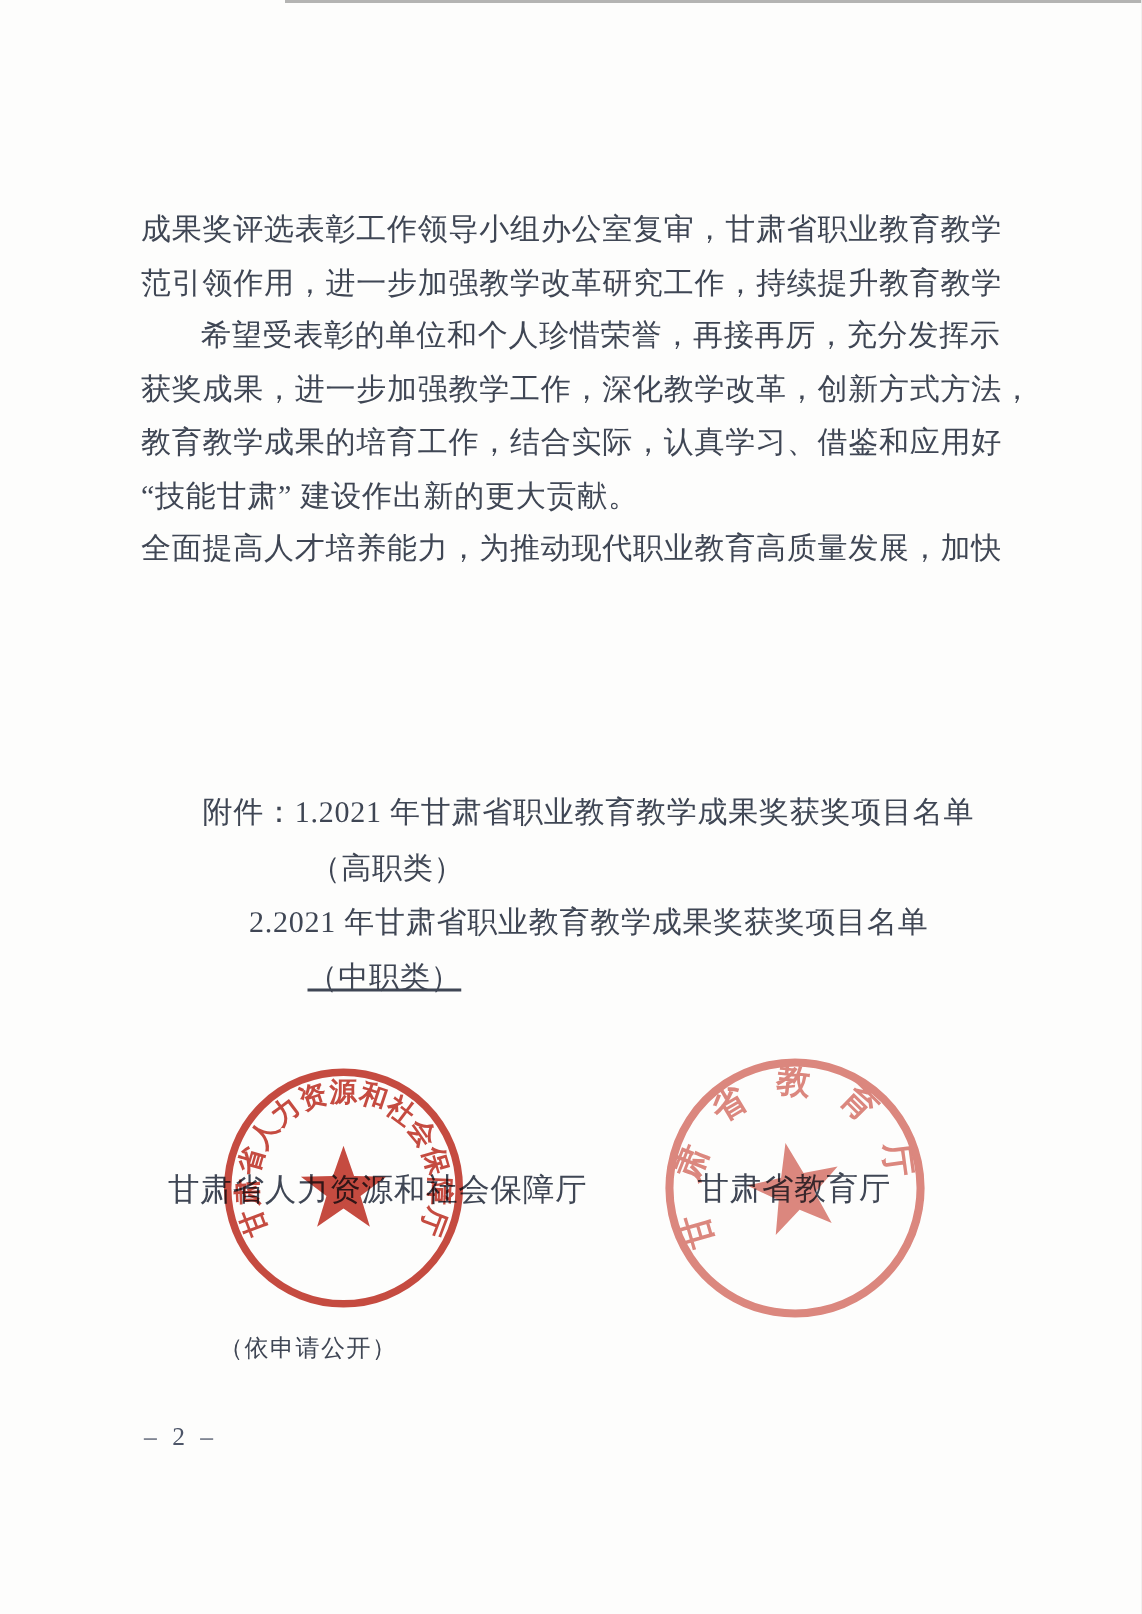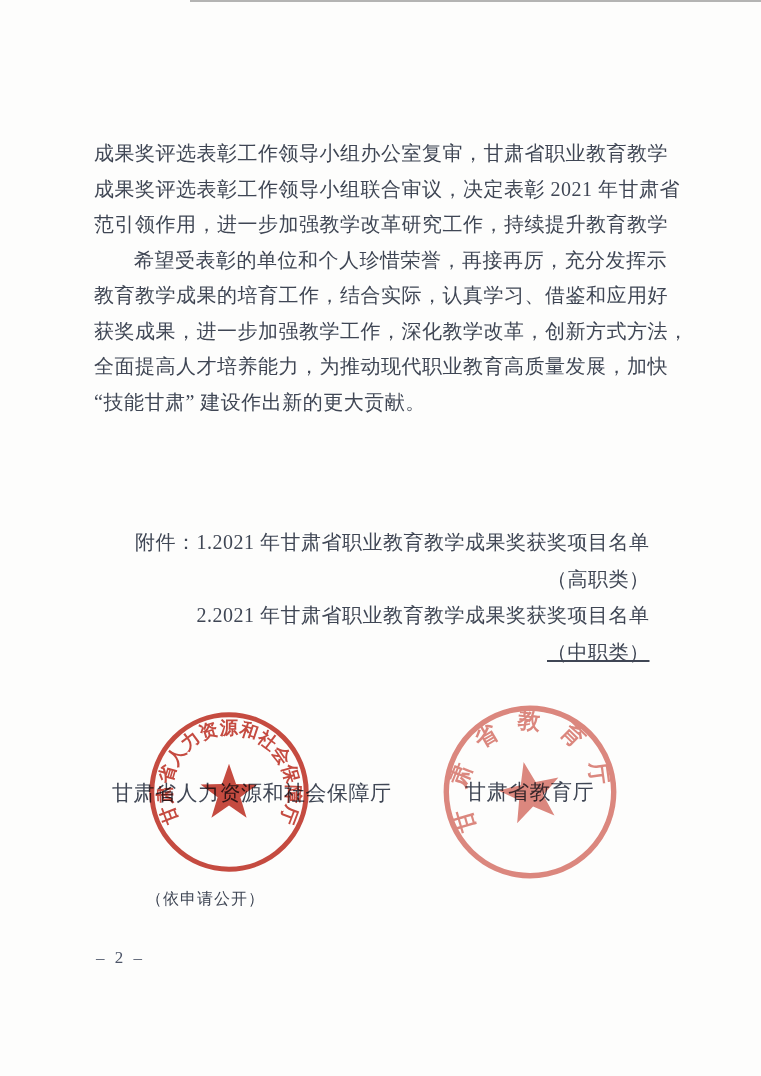--- a/index.html
+++ b/index.html
@@ -42,21 +42,20 @@
   .line.indent { text-indent: 40px; }
 
   
   .attachment {
     position: absolute;
     left: 135px; top: 524px;
     font-size: 20px;
     line-height: 36.5px;
     letter-spacing: .5px;
     white-space: nowrap;
-    text-align: right;
   }
   .attachment .sub1 { padding-left: 72px; }
   .attachment .sub2 { padding-left: 31px; font-family: Liberation Serif, serif; }
   .attachment .sub3 { padding-left: 70px; text-decoration: underline; }
 
   
   .sig-left  { position: absolute; left: 112px; top: 779px; font-size: 21px; letter-spacing: .5px; }
   .sig-right { position: absolute; left: 465px; top: 778px; font-size: 21px; letter-spacing: .5px; }
   .sig-date  { position: absolute; left: 447px; top: 819px; font-size: 21px; letter-spacing: 1.5px; }
   .disclosure { position: absolute; left: 146px; top: 889px; font-size: 16px; letter-spacing: 1px; }
@@ -89,27 +88,26 @@
 </style>
 </head>
 <body>
 
 <div id="page">
 
   <div class="scan-top-line"></div>
 
   <div class="body-text">
     <div class="line">成果奖评选表彰工作领导小组办公室复审，甘肃省职业教育教学</div>
-    <div class="line">成果奖评选表彰工作领导小组联合审议，决定表彰 2021 年甘肃省</div>
     <div class="line">范引领作用，进一步加强教学改革研究工作，持续提升教育教学</div>
     <div class="line indent">希望受表彰的单位和个人珍惜荣誉，再接再厉，充分发挥示</div>
+    <div class="line">获奖成果，进一步加强教学工作，深化教学改革，创新方式方法，</div>
     <div class="line">教育教学成果的培育工作，结合实际，认真学习、借鉴和应用好</div>
-    <div class="line">获奖成果，进一步加强教学工作，深化教学改革，创新方式方法，</div>
+    <div class="line para-end">“技能甘肃” 建设作出新的更大贡献。</div>
     <div class="line">全面提高人才培养能力，为推动现代职业教育高质量发展，加快</div>
-    <div class="line para-end">“技能甘肃” 建设作出新的更大贡献。</div>
   </div>
 
   <div class="attachment">
     <div>附件：1.2021 年甘肃省职业教育教学成果奖获奖项目名单</div>
     <div class="sub1">（高职类）</div>
     <div class="sub2">2.2021 年甘肃省职业教育教学成果奖获奖项目名单</div>
     <div class="sub3">（中职类）</div>
   </div>
 
   <div class="sig-left">甘肃省人力资源和社会保障厅</div>

